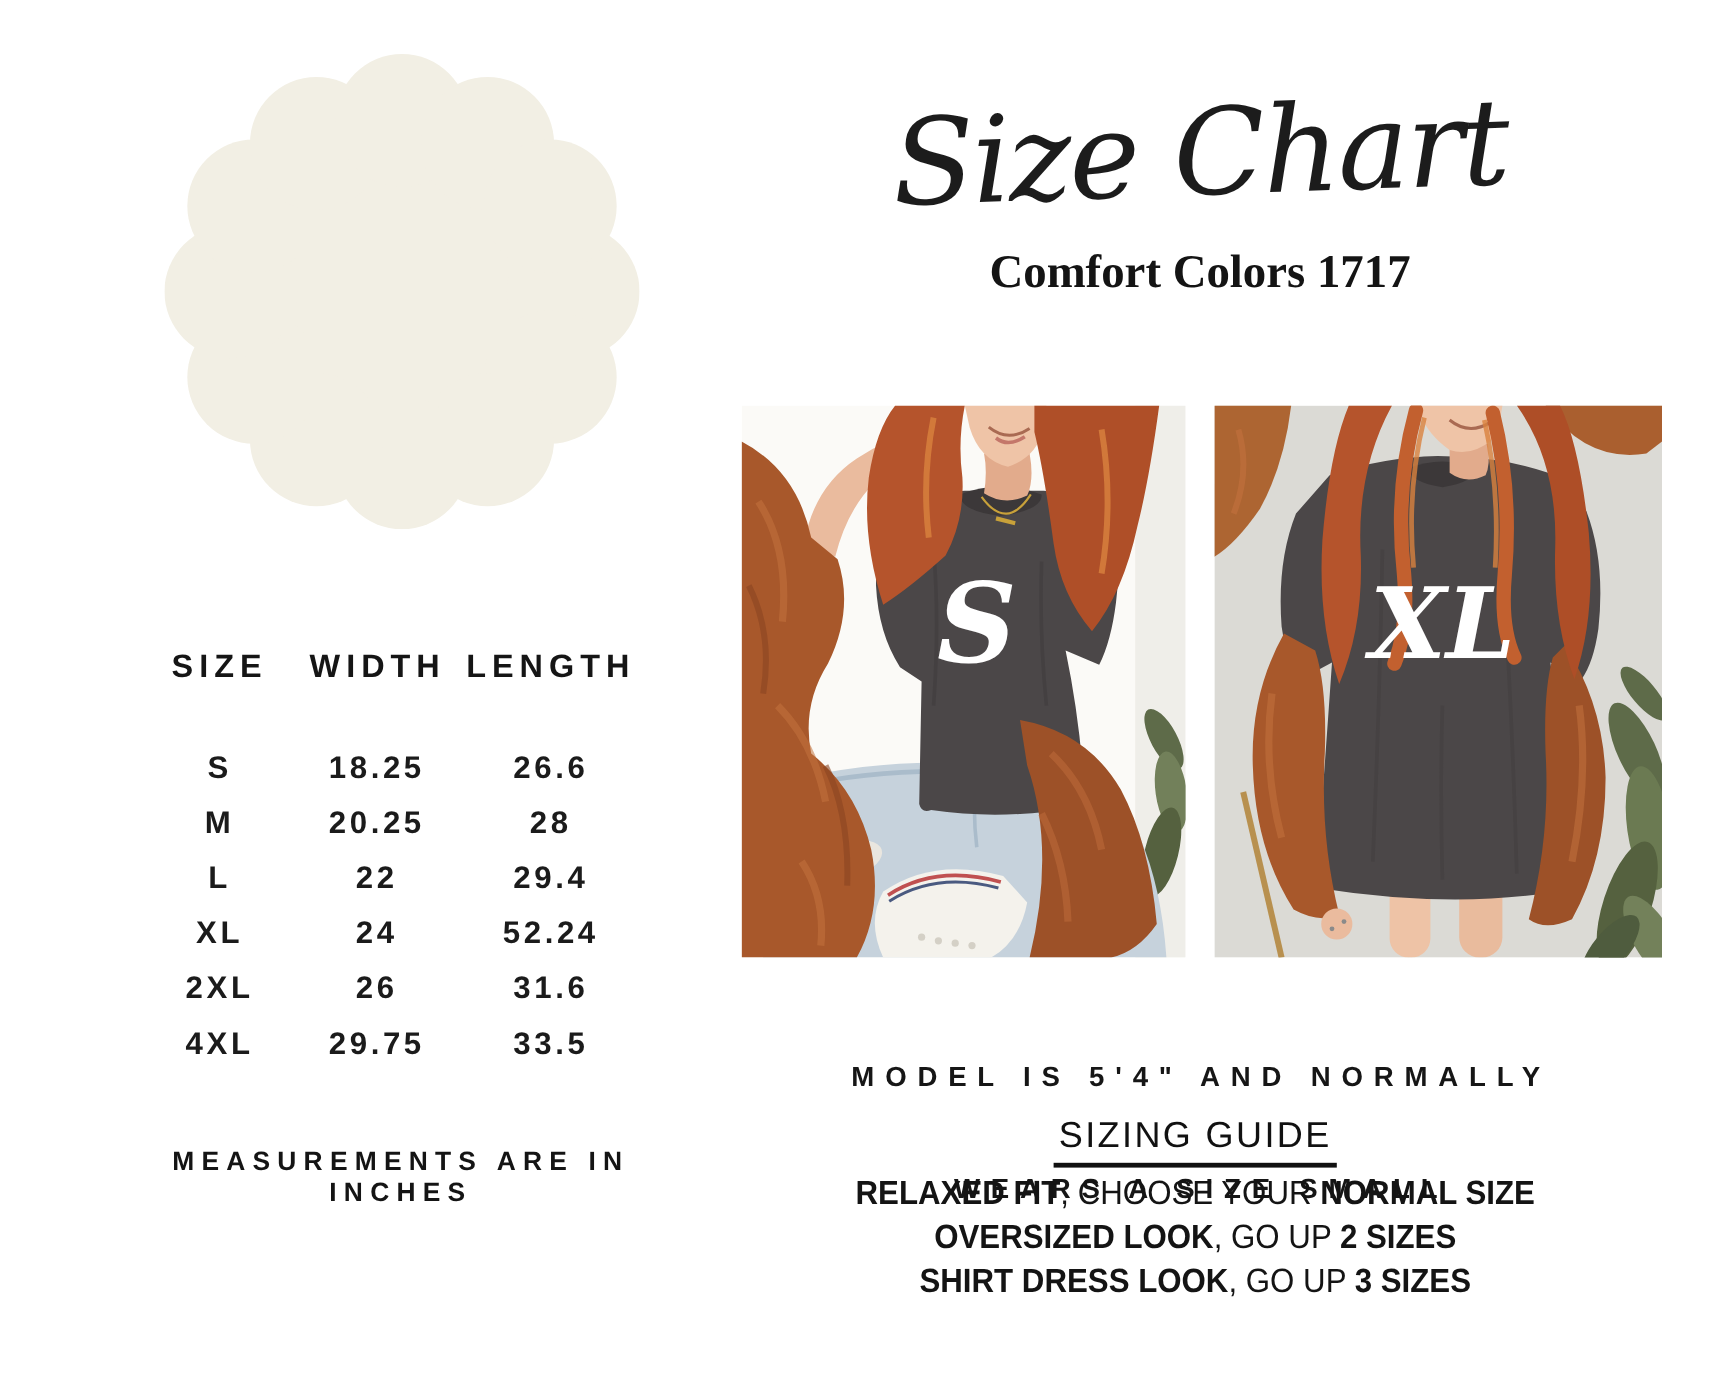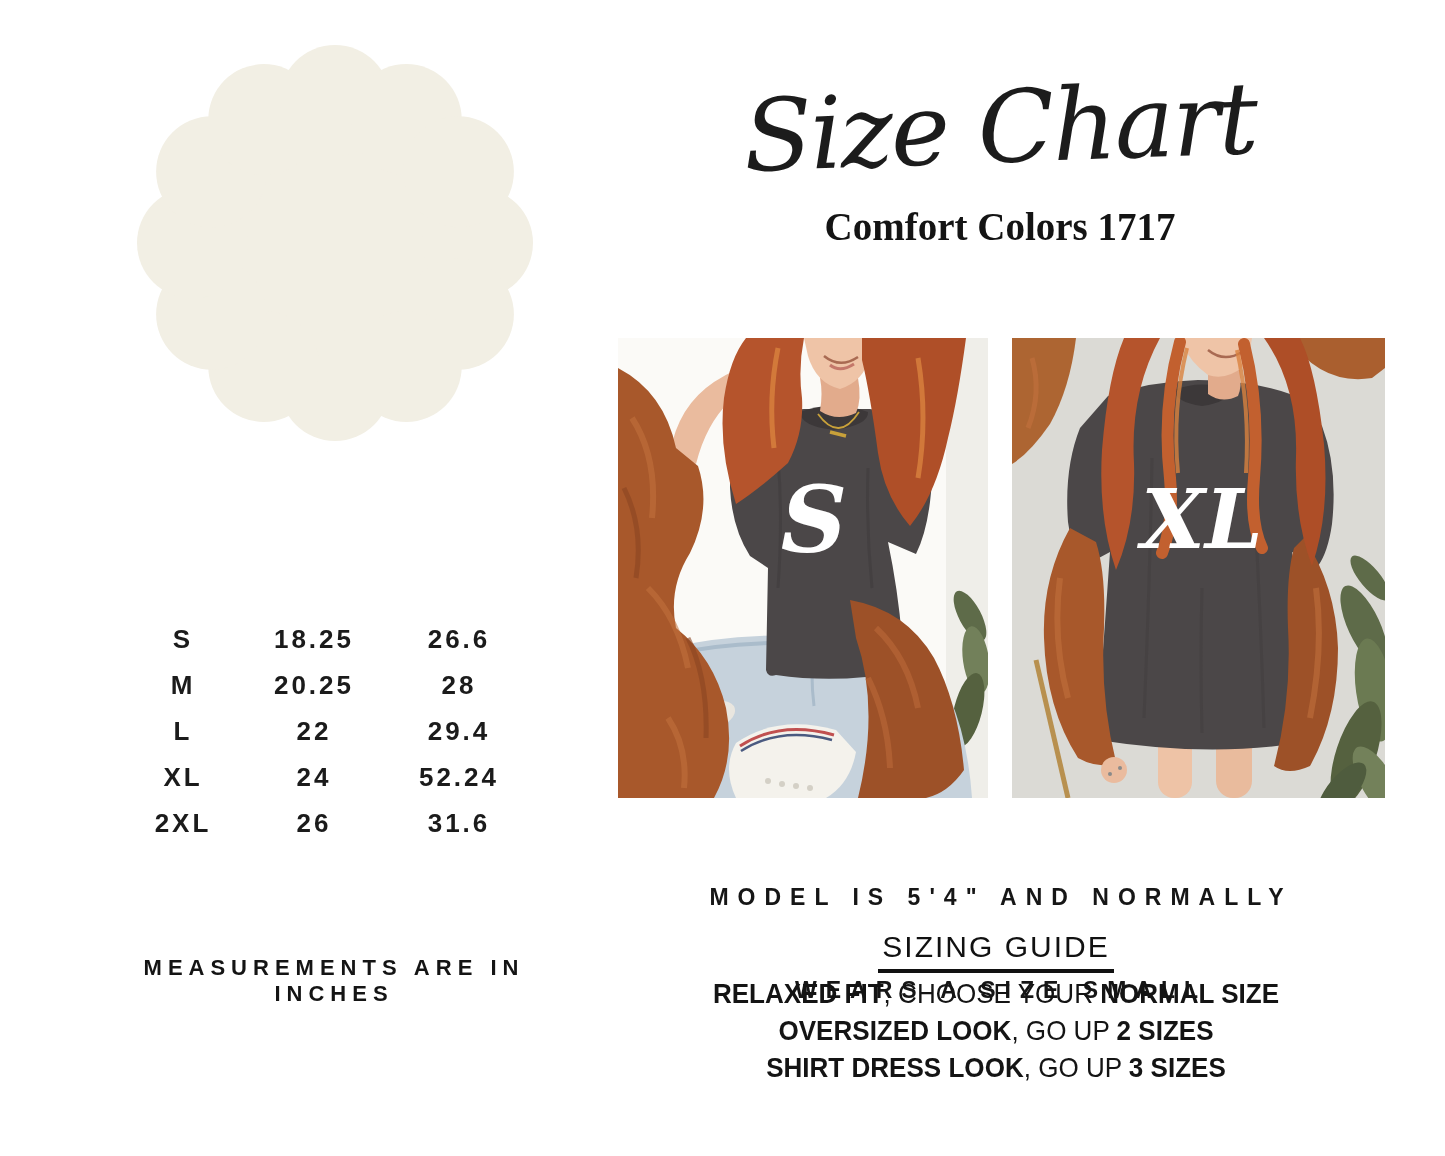--- a/index.html
+++ b/index.html
@@ -82,20 +82,25 @@
       <circle cx="272" cy="75.3" r="56"></circle>
         <circle cx="324.7" cy="128" r="56"></circle>
     </g>
   </svg>
 
   <div class="abs title-block">
     <div class="script-title">Size Chart</div>
     <div class="subtitle">Comfort Colors 1717</div>
   </div>
 
+  <div class="abs tbl-header tbl-grid">
+    <div class="cell">SIZE</div>
+    <div class="cell">WIDTH</div>
+    <div class="cell">LENGTH</div>
+  </div>
 
   <div class="abs tbl-rows">
     <div class="tbl-row tbl-grid">
       <div class="cell">S</div>
       <div class="cell">18.25</div>
       <div class="cell">26.6</div>
     </div>
     <div class="tbl-row tbl-grid">
       <div class="cell">M</div>
       <div class="cell">20.25</div>
@@ -108,20 +113,25 @@
     </div>
     <div class="tbl-row tbl-grid">
       <div class="cell">XL</div>
       <div class="cell">24</div>
       <div class="cell">52.24</div>
     </div>
     <div class="tbl-row tbl-grid">
       <div class="cell">2XL</div>
       <div class="cell">26</div>
       <div class="cell">31.6</div>
+    </div>
+    <div class="tbl-row tbl-grid">
+      <div class="cell">4XL</div>
+      <div class="cell">29.75</div>
+      <div class="cell">33.5</div>
     </div>
   </div>
 
   <div class="abs footnote">MEASUREMENTS ARE IN INCHES</div>
 
   <figure class="abs photo photo-left">
     <svg viewBox="0 0 370 460" preserveAspectRatio="none">
       <rect width="370" height="460" fill="#fbfaf7"></rect>
       <rect x="328" width="42" height="460" fill="#ecebe5" opacity="0.8"></rect>
 

